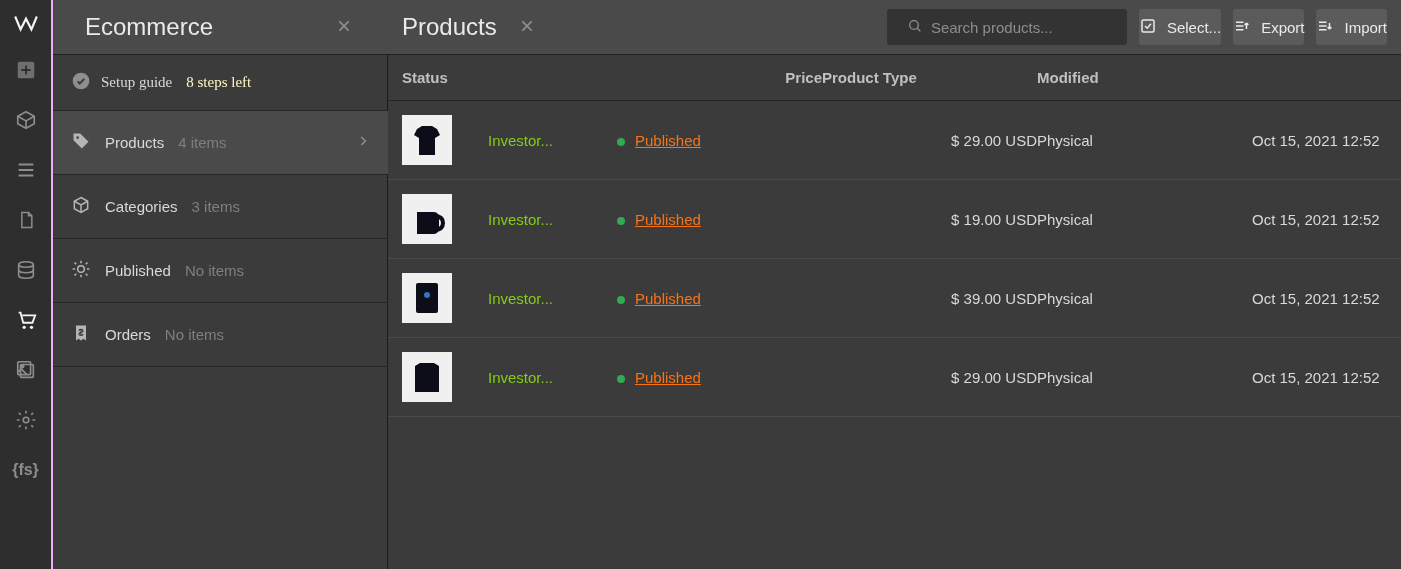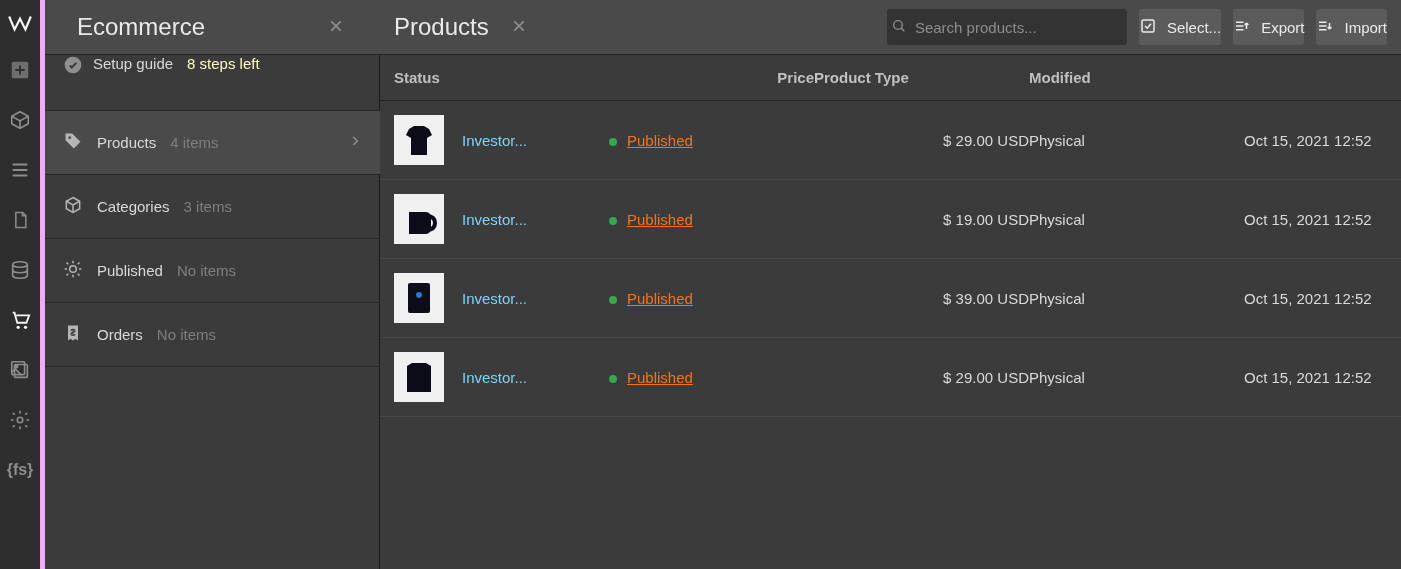--- a/index.html
+++ b/index.html
@@ -8,26 +8,26 @@
     background: #2e2e2e;
     color: #d9d9d9;
     width: 1401px;
     height: 569px;
     overflow: hidden;
     display: flex;
     font-size: 15px;
   }
   
   .rail {
-    width: 45px;
+    width: 53px;
     background: #2e2e2e;
     display: flex;
     flex-direction: column;
     align-items: center;
-    border-right: 5px solid #f0abfc;
+    border-right: 2px solid #f0abfc;
   }
   .rail .logo {
     width: 45px; height: 45px;
     display:flex;align-items:center;justify-content:center;
     color:#f5f5f5;
   }
   .rail-item {
     width: 45px; height: 50px;
     display:flex;align-items:center;justify-content:center;
     color:#8d8d8d;
@@ -54,25 +54,26 @@
     flex:1;
     font-size: 24px;
     color:#eaeaea;
   }
   .close-x {
     color:#8e8e8e;
     cursor:pointer;
     padding:4px;
   }
   .setup {
-    display:flex; 
+    display:flex; align-items:center;
     padding:0 18px; height:56px;
     gap:10px;
     color:#d9d9d9;
     border-bottom:1px solid #262626;
+    font-family:Liberation Serif, serif;
   }
   .setup .steps { color:#fef9c3; margin-left:4px;}
   .nav-item {
     display:flex; align-items:center;
     padding:0 18px; height:64px;
     gap:14px;
     color:#d9d9d9;
     border-bottom:1px solid #262626;
     cursor:pointer;
   }
@@ -97,21 +98,21 @@
   .main-header .title2 {
     font-size:24px; color:#eaeaea;
     margin-right:6px;
   }
   .main-header .spacer { flex:1; }
   .search {
     display:flex; align-items:center;
     gap:8px;
     background:#333333;
     height:36px;
-    padding:0 4px;
+    padding:0 20px;
     width:240px;
     color:#8e8e8e;
     border-radius:3px;
   }
   .search input{
     background:none;border:none;outline:none;
     color:#d9d9d9; font-size:15px;
     width:100%;
   }
   .search input::placeholder{color:#8e8e8e;}
@@ -151,21 +152,21 @@
     cursor:pointer;
   }
   .thumb {
     width:50px;height:50px;
     background:#f0f0f0;
     display:flex;align-items:center;justify-content:center;
     overflow:hidden;
     flex-shrink:0;
   }
   .thumb svg{display:block;}
-  .pname { color:#7dd3fc; white-space:nowrap; overflow:hidden; text-overflow:ellipsis; max-width:130px;}
+  .pname { margin-left:18px; color:#84cc16; white-space:nowrap; overflow:hidden; text-overflow:ellipsis; max-width:130px;}
   .dot { width:8px;height:8px;border-radius:50%;background:#35a853;display:inline-block;margin-right:10px;}
   .pub { color:#f97316;text-decoration:underline; }
   .price, .ptype, .mod { color:#d9d9d9; }
   .mod { white-space:nowrap; }
 
 </style>
 </head>
 <body>
 
 <div class="rail">

